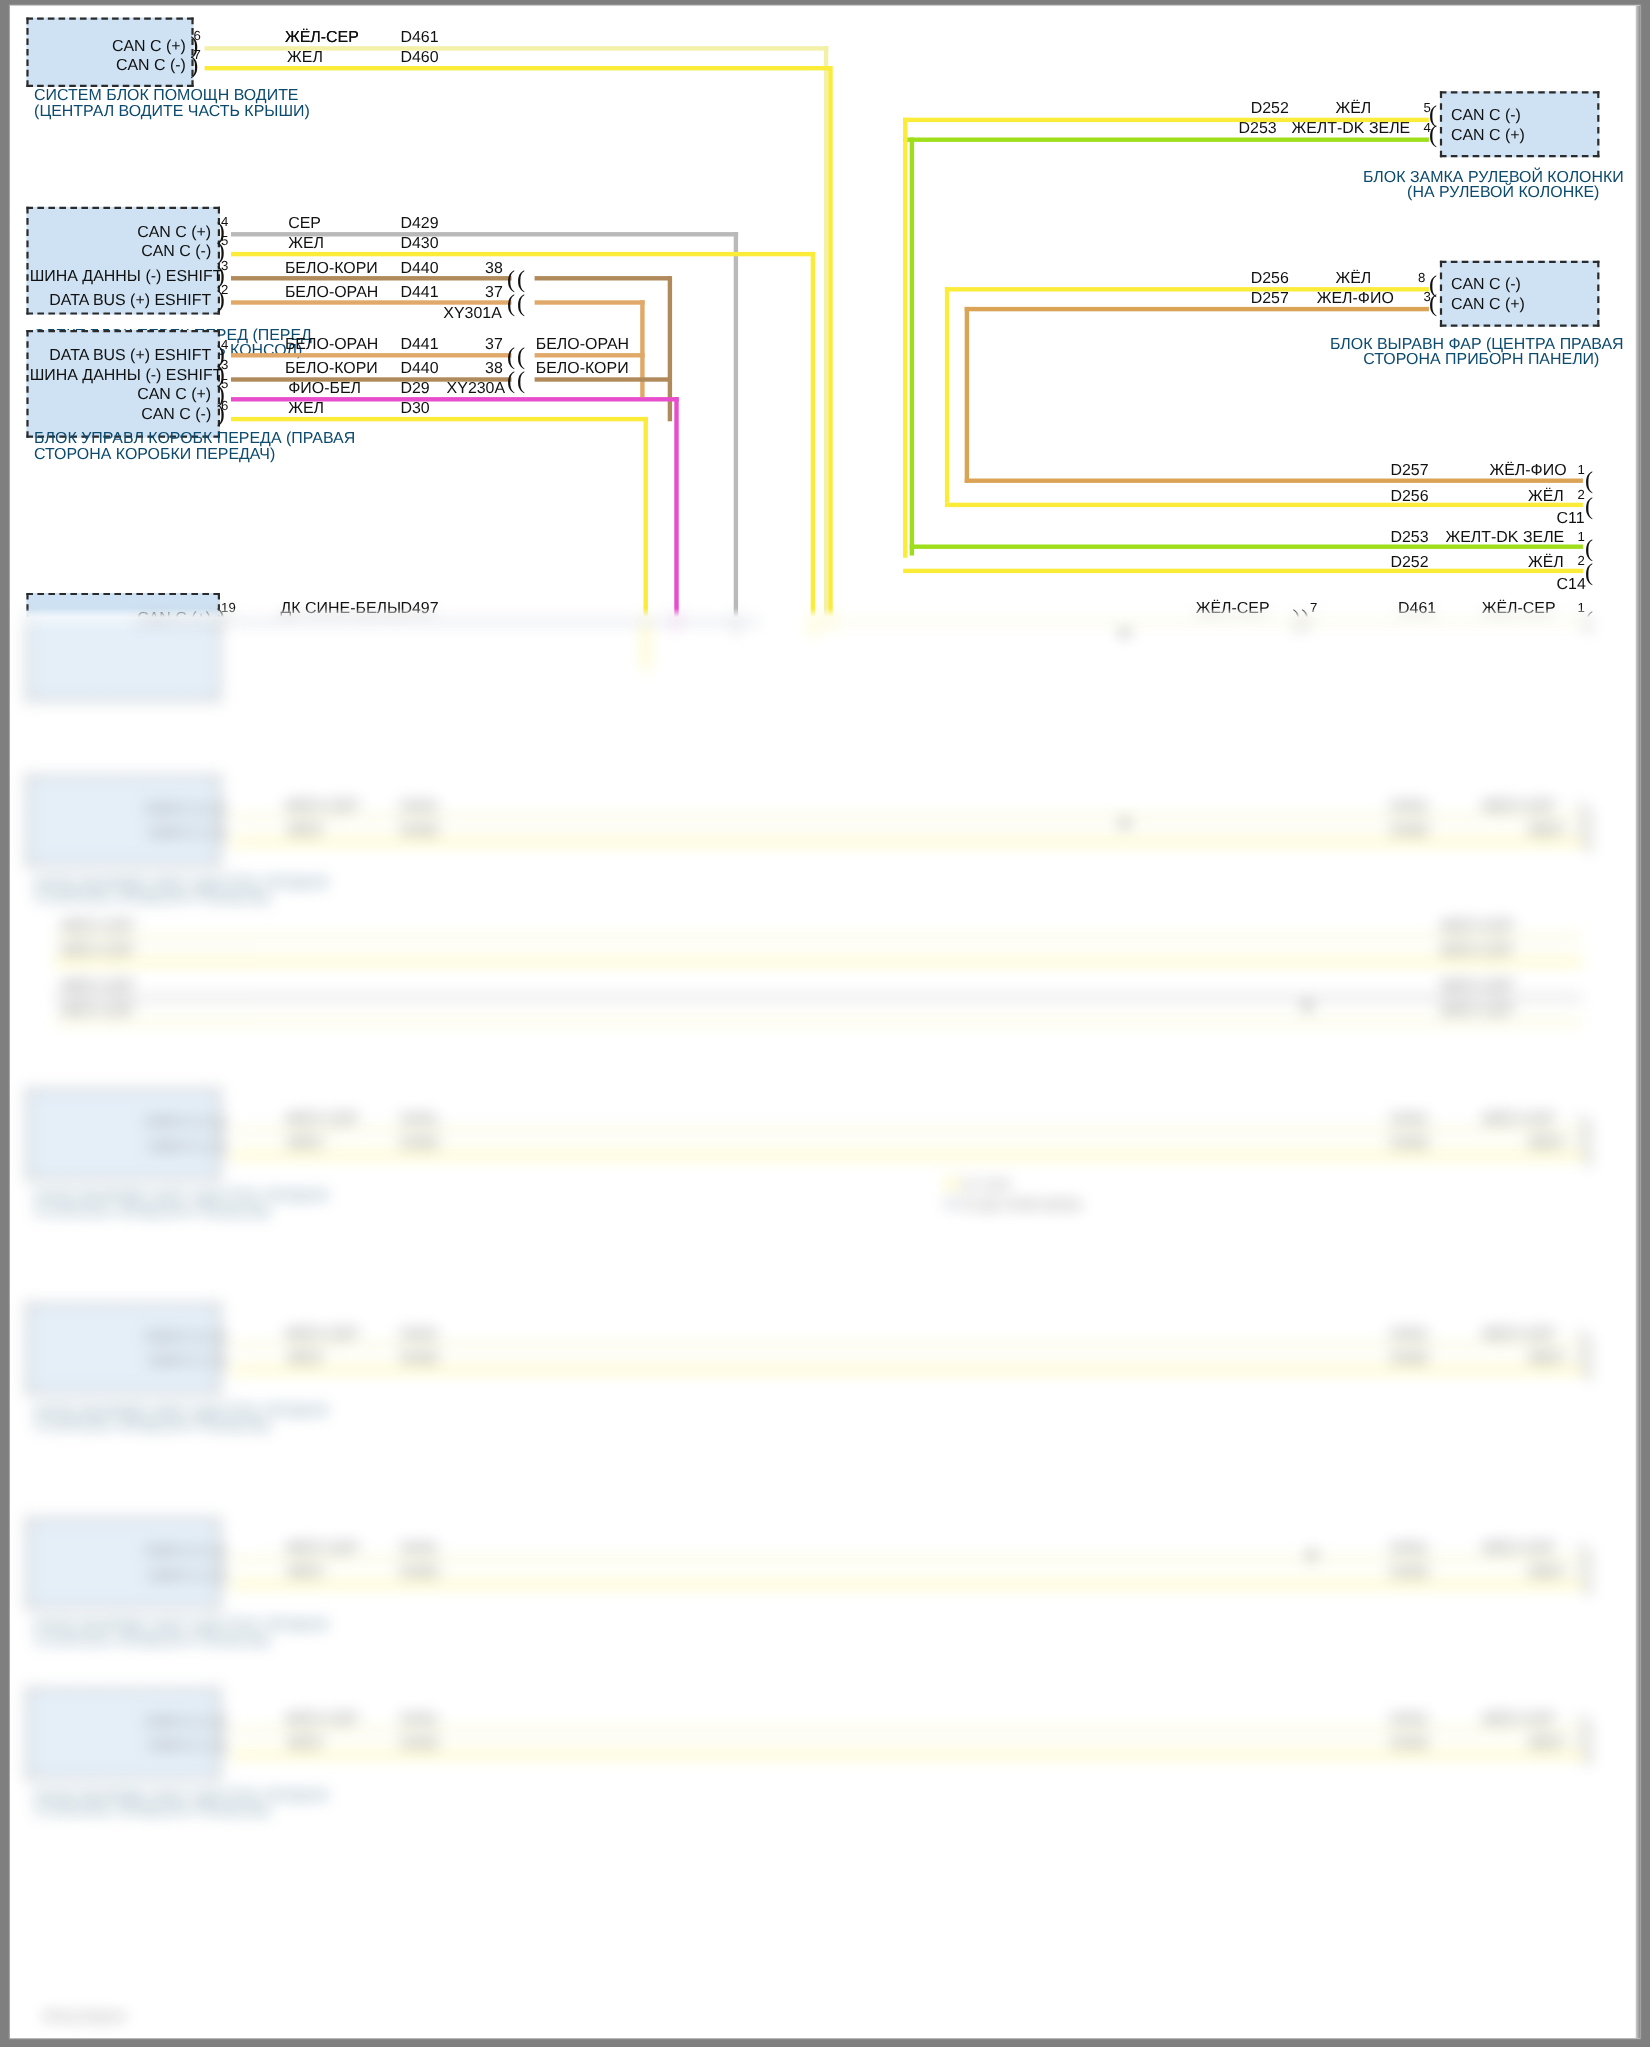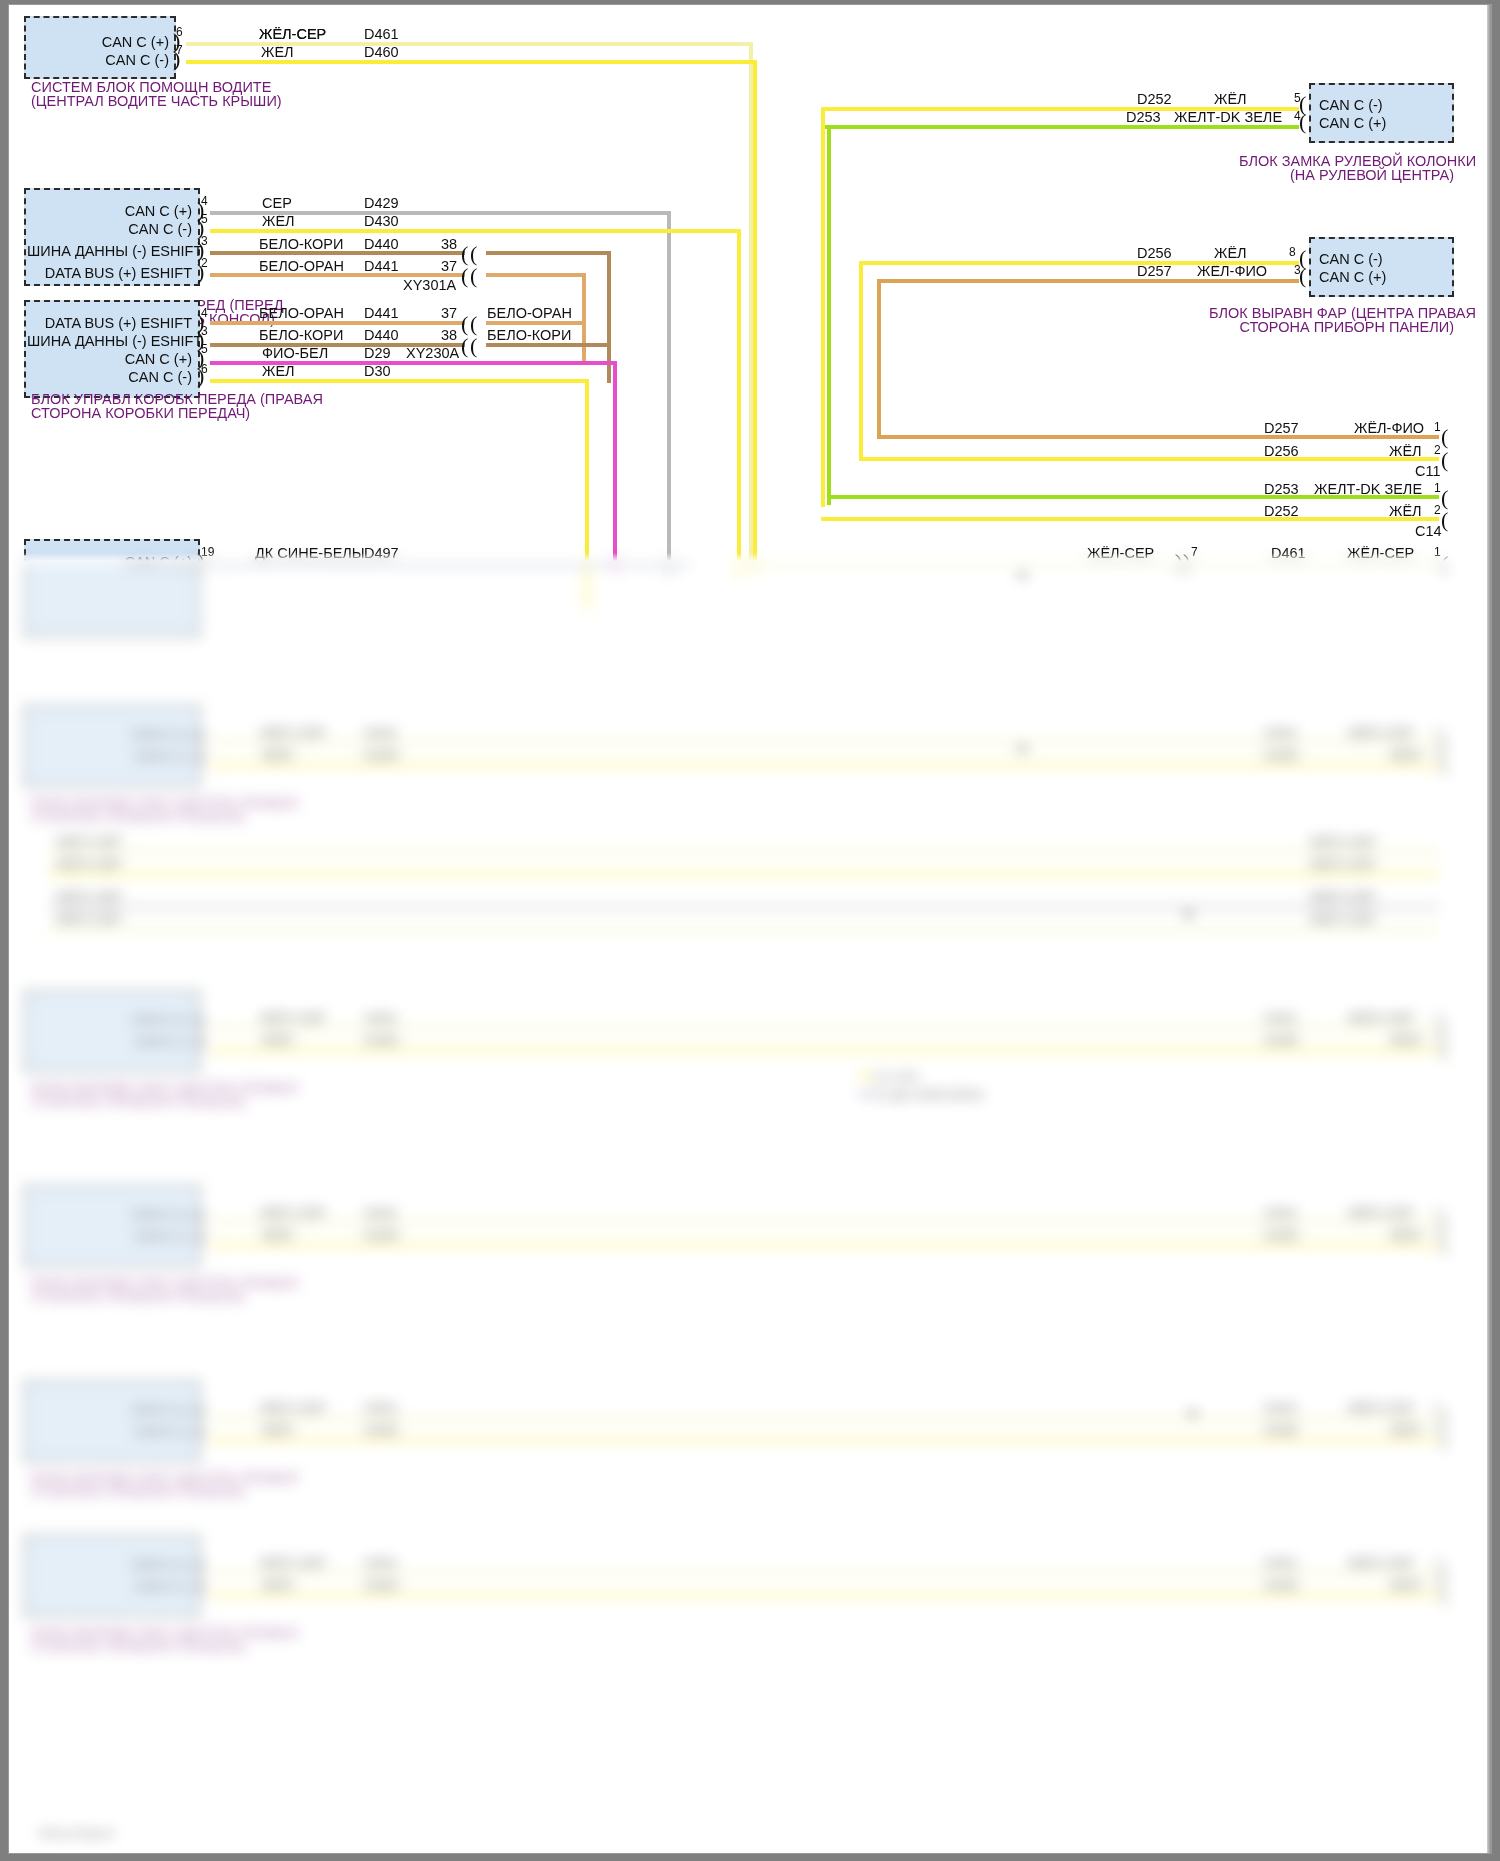--- a/index.html
+++ b/index.html
@@ -45,21 +45,21 @@
 
   
   .module{
     position:absolute;
     background:#cfe2f3;
     border:2px dashed #2b2b2b;
     box-sizing:border-box;
   }
   .modlabel{
     position:absolute;
-    font-size:14.5px;color:#701a75;line-height:17px;
+    font-size:14.5px;color:#0c4a6e;line-height:17px;
     white-space:pre;
   }
 
   
   .pin{
     position:absolute;
     font-size:14.5px;color:#111;white-space:nowrap;
   }
 
   
@@ -197,21 +197,21 @@
           <div class="pin" style="left: 1310px; top: 110px;">CAN C (+)</div>
           <div class="brk" style="left: 1290px; top: 88px;">(</div>
           <div class="brk" style="left: 1290px; top: 106px;">(</div>
           <div class="wlab" style="left: 1128px; top: 86px; font-size: 14.5px;">D252</div>
           <div class="wlab" style="left: 1205px; top: 86px; font-size: 14.5px;">ЖЁЛ</div>
           <div class="wlab" style="left: 1285px; top: 86px; font-size: 12px;">5</div>
           <div class="wlab" style="left: 1117px; top: 104px; font-size: 14.5px;">D253</div>
           <div class="wlab" style="left: 1165px; top: 104px; font-size: 14.5px;">ЖЕЛТ-DK ЗЕЛЕ</div>
           <div class="wlab" style="left: 1285px; top: 104px; font-size: 12px;">4</div>
           <div class="modlabel" style="left: 1230px; top: 148px; width: 215px; text-align: right;">БЛОК ЗАМКА РУЛЕВОЙ КОЛОНКИ</div>
-          <div class="modlabel" style="left: 1230px; top: 162px; width: 215px; text-align: right;">(НА РУЛЕВОЙ ЦЕНТРА)</div>
+          <div class="modlabel" style="left: 1230px; top: 162px; width: 215px; text-align: right;">(НА РУЛЕВОЙ КОЛОНКЕ)</div>
           <div class="w wh" style="left: 812px; top: 102px; width: 478px; height: 4px; background: rgb(251, 236, 58);"></div>
           <div class="w wh" style="left: 812px; top: 120px; width: 478px; height: 4px; background: rgb(158, 222, 27);"></div>
           <div class="w wv" style="left: 812px; top: 102px; height: 400px; width: 4px; background: rgb(251, 236, 58);"></div>
           <div class="w wv" style="left: 818px; top: 120px; height: 380px; width: 4px; background: rgb(158, 222, 27);"></div>
           <div class="module" style="left: 1300px; top: 232px; width: 145px; height: 60px;"></div>
           <div class="pin" style="left: 1310px; top: 246px;">CAN C (-)</div>
           <div class="pin" style="left: 1310px; top: 264px;">CAN C (+)</div>
           <div class="brk" style="left: 1290px; top: 242px;">(</div>
           <div class="brk" style="left: 1290px; top: 260px;">(</div>
           <div class="wlab" style="left: 1128px; top: 240px; font-size: 14.5px;">D256</div>

